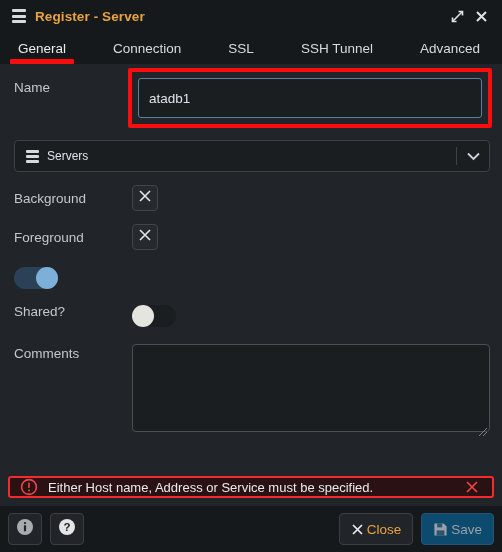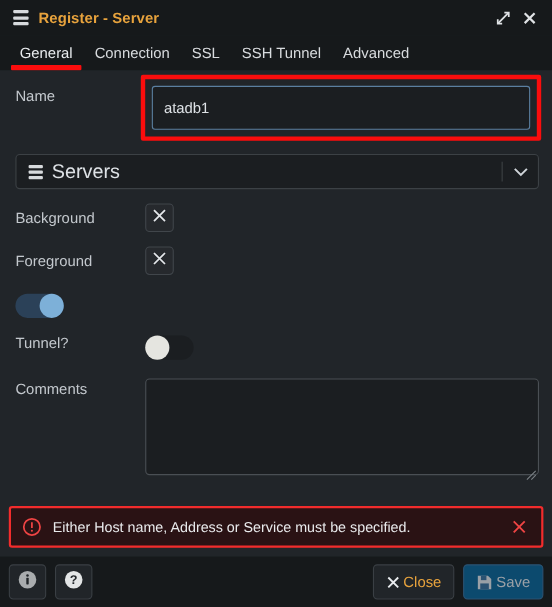--- a/index.html
+++ b/index.html
@@ -57,20 +57,21 @@
 
   
   .tabbar {
     height: 32px;
     background: #16191b;
     display: flex;
     align-items: flex-end;
     padding-left: 8px;
     flex: 0 0 32px;
     position: relative;
+    gap: 27px;
   }
   .tab {
     position: relative;
     padding: 0 10px 7px 10px;
     font-size: 13.5px;
     color: #d8dbde;
     white-space: nowrap;
     line-height: 16px;
   }
   .tab.active { color: #e9ecef; }
@@ -132,21 +133,21 @@
   .select {
     position: relative;
     height: 32px;
     background: #1b1e21;
     border: 1px solid #3c4145;
     border-radius: 4px;
     display: flex;
     align-items: center;
     padding: 0 0 0 11px;
     color: #dee2e6;
-    font-size: 18px;
+    font-size: 12px;
   }
   .select-icon {
     width: 13px; height: 13px;
     margin-right: 8px;
     display: flex; flex-direction: column; justify-content: space-between;
     flex: 0 0 13px;
   }
   .select-icon i {
     display: block; height: 3px; width: 13px;
     background: #d7dadd; border-radius: 1px;
@@ -209,21 +210,21 @@
     position: absolute;
     right: 2px; bottom: 3px;
     width: 10px; height: 10px;
     pointer-events: none;
   }
 
   
   .errorbar {
     flex: 0 0 auto;
     margin: 0 8px 8px 8px;
-    height: 38px;
+    height: 22px;
     background: #2a1214;
     border: 2px solid #f22c2c;
     border-radius: 3px;
     display: flex;
     align-items: center;
     padding: 0 10px 0 10px;
   }
   .err-icon {
     width: 18px; height: 18px; flex: 0 0 18px;
     margin-right: 10px;
@@ -380,21 +381,21 @@
 
     <div class="row" style="margin-bottom:14px;">
       <div class="row-ctrl" style="padding-top:4px;">
         <span class="toggle on">
           <span class="knob"></span>
         </span>
       </div>
     </div>
 
     <div class="row" style="margin-bottom:17px;">
-      <div class="row-label" style="padding-top:1px;">Tunnel?</div>
+      <div class="row-label" style="padding-top:1px;">Shared?</div>
       <div class="row-ctrl" style="padding-top:2px;">
         <span class="toggle off">
           <span class="knob"></span>
         </span>
       </div>
     </div>
 
     <div class="row">
       <div class="row-label" style="padding-top:2px;">Comments</div>
       <div class="row-ctrl">

